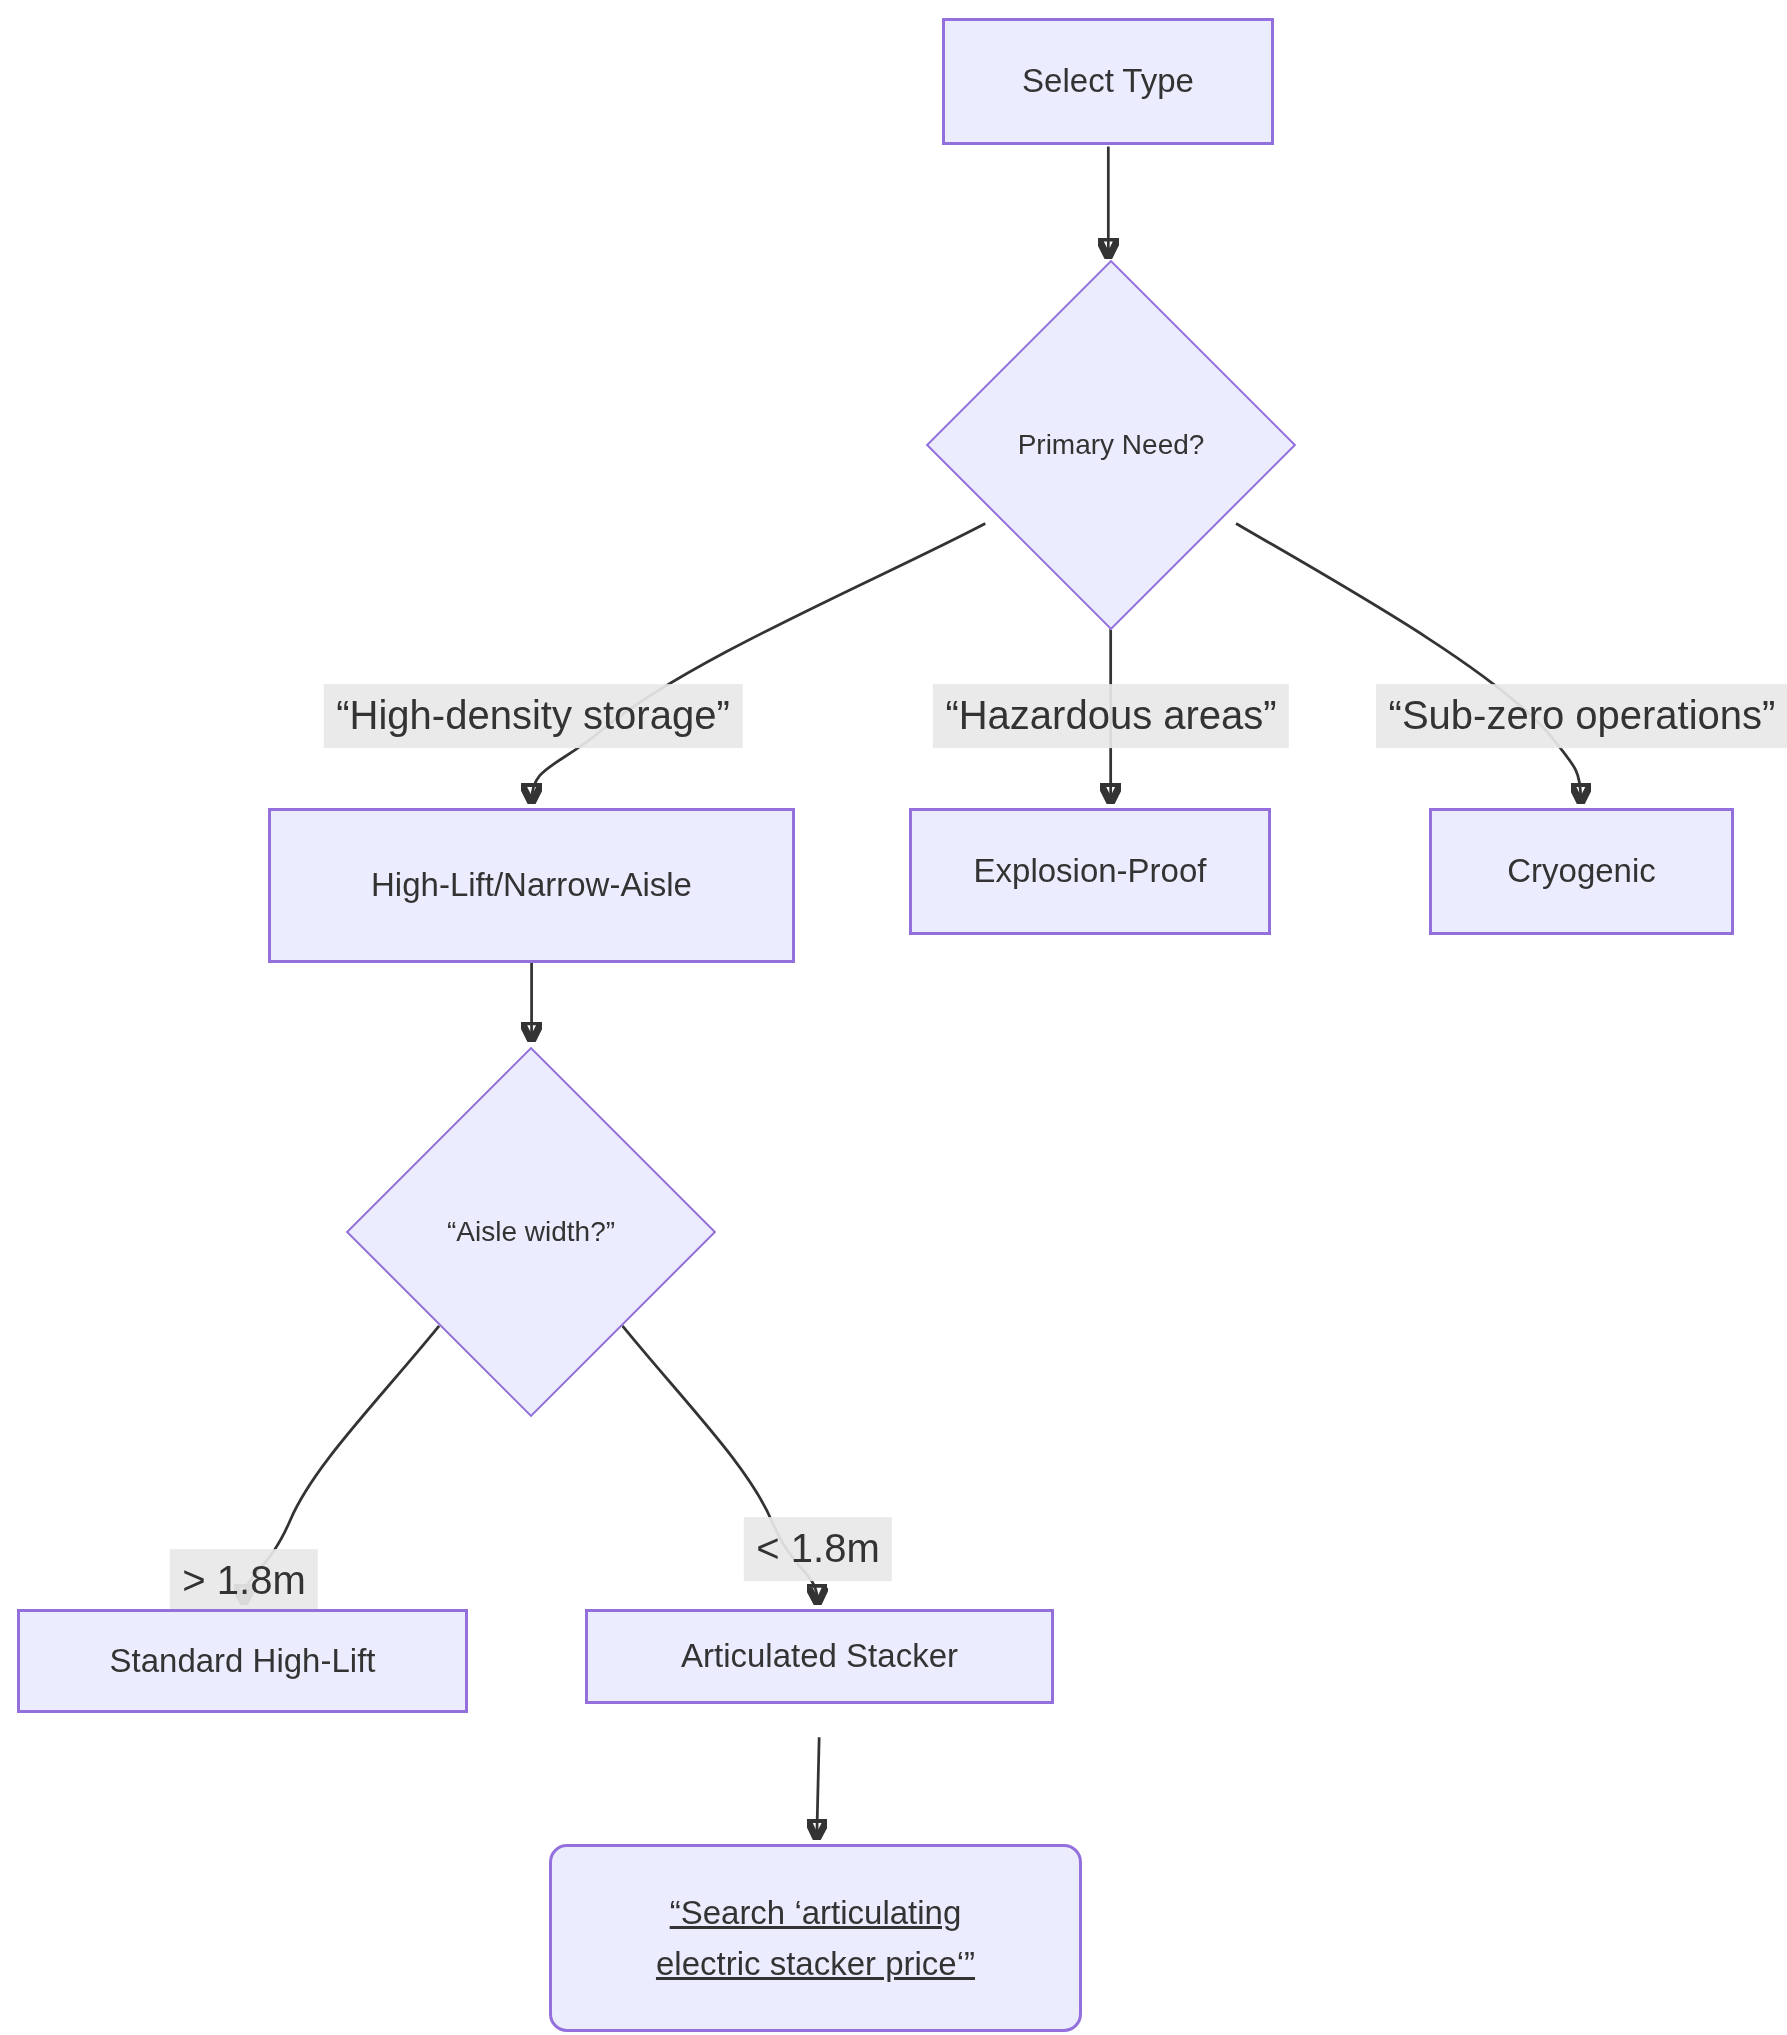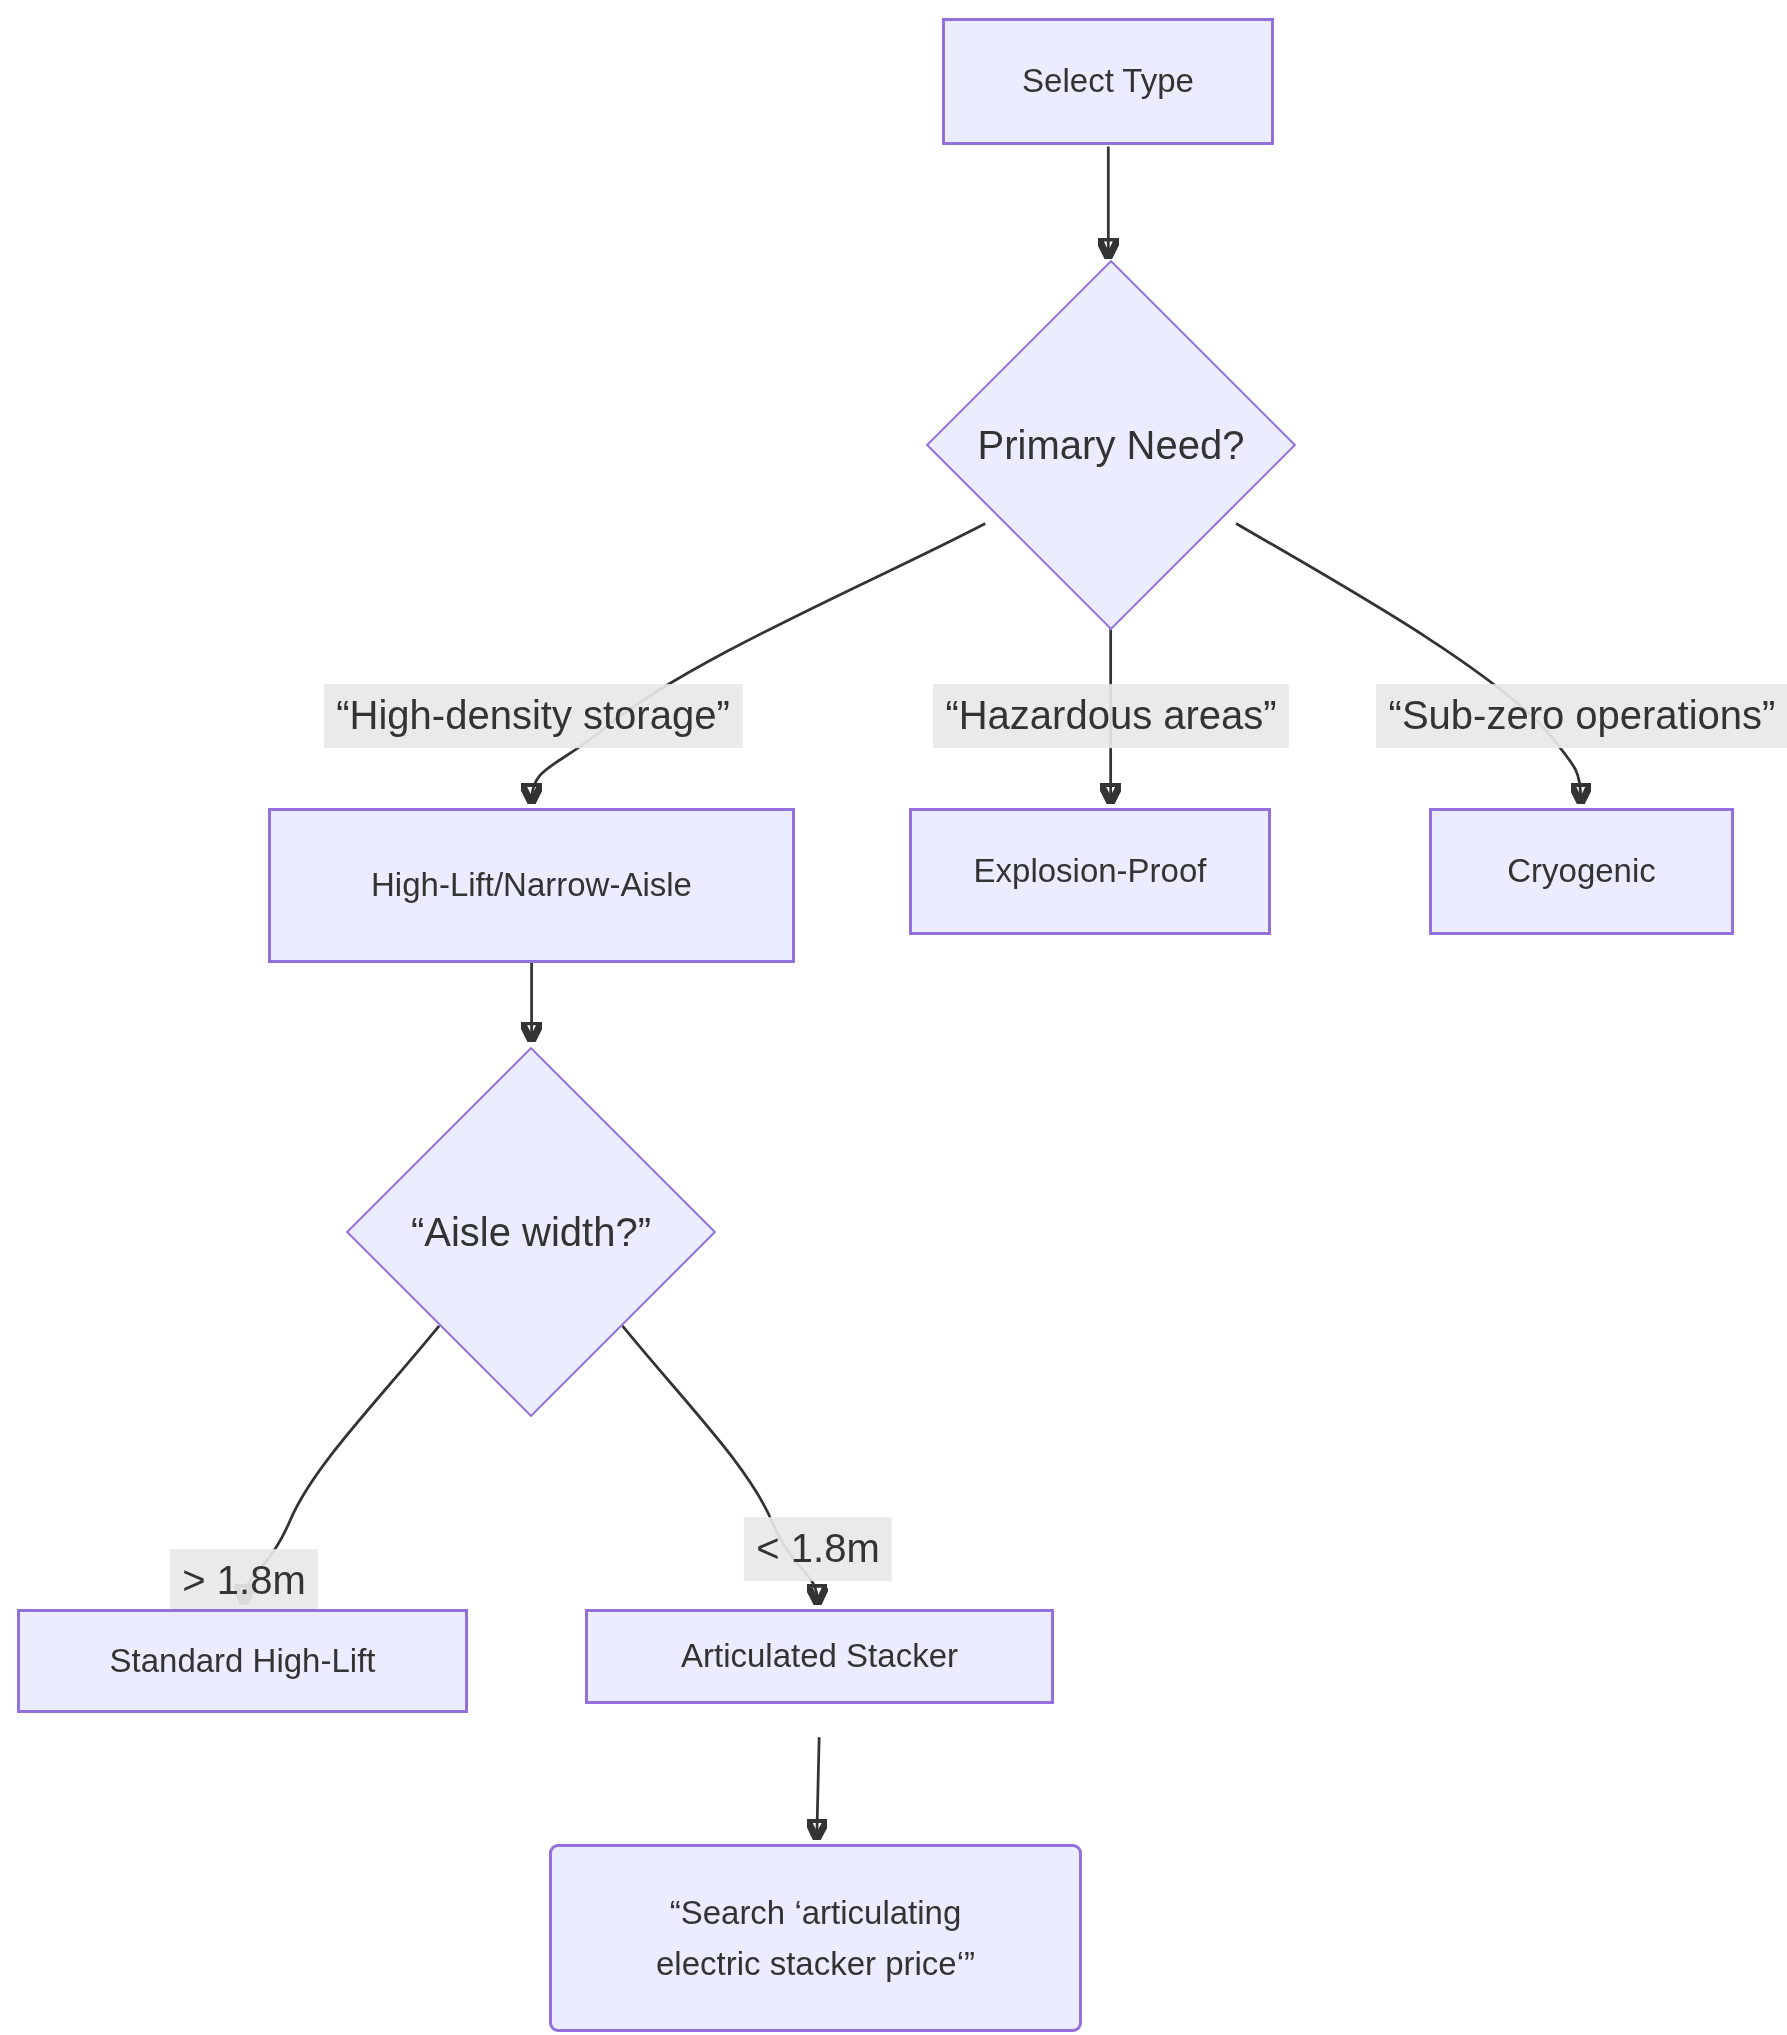--- a/index.html
+++ b/index.html
@@ -36,33 +36,33 @@
     background: var(--node-fill);
     border: 3.1px solid var(--node-border);
     display: flex;
     align-items: center;
     justify-content: center;
     text-align: center;
     font-size: 33px;
     line-height: 1.3;
     z-index: 3;
   }
-  .node-rounded { border-radius: 9px; flex-direction: column; }
+  .node-rounded { border-radius: 18px; flex-direction: column; text-decoration: underline; }
   .diamond-shape {
     position: absolute;
     box-sizing: border-box;
     background: var(--node-fill);
     border: 2.7px solid var(--node-border);
     transform: rotate(45deg);
     z-index: 1;
   }
   .diamond-label {
     position: absolute;
     transform: translate(-50%, -50%);
-    font-size: 40px;
+    font-size: 28px;
     white-space: nowrap;
     z-index: 2;
     text-align: right;
   }
   .edge-label {
     position: absolute;
     transform: translate(-50%, -50%);
     background: var(--edge-label-bg);
     padding: 9.4px 12.5px;
     font-size: 40px;

